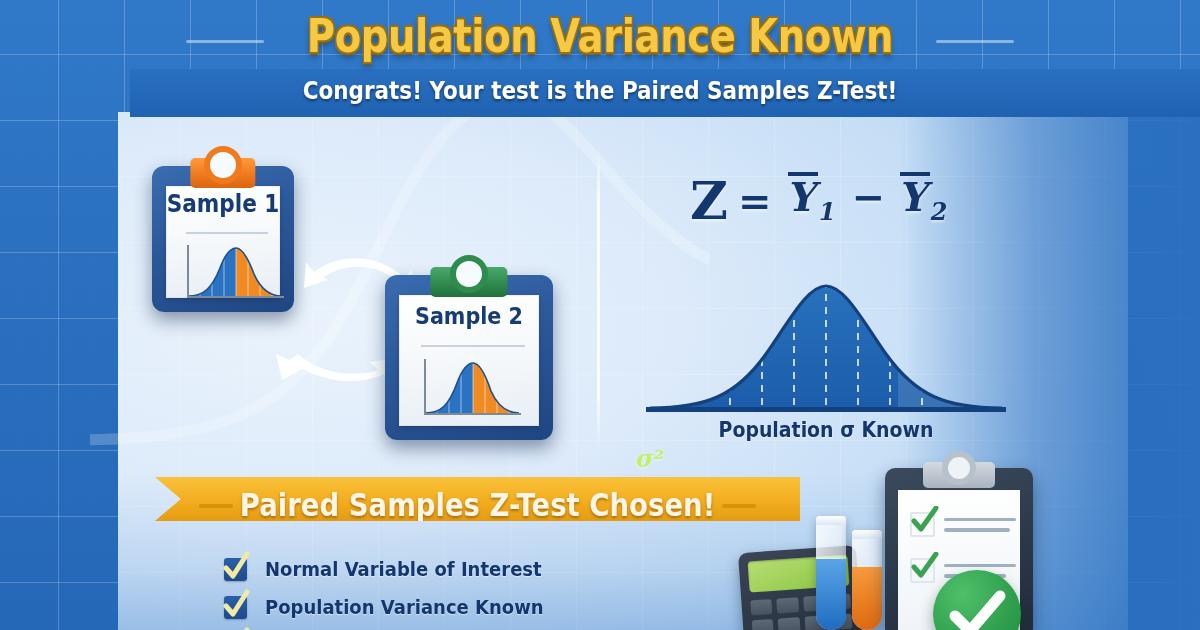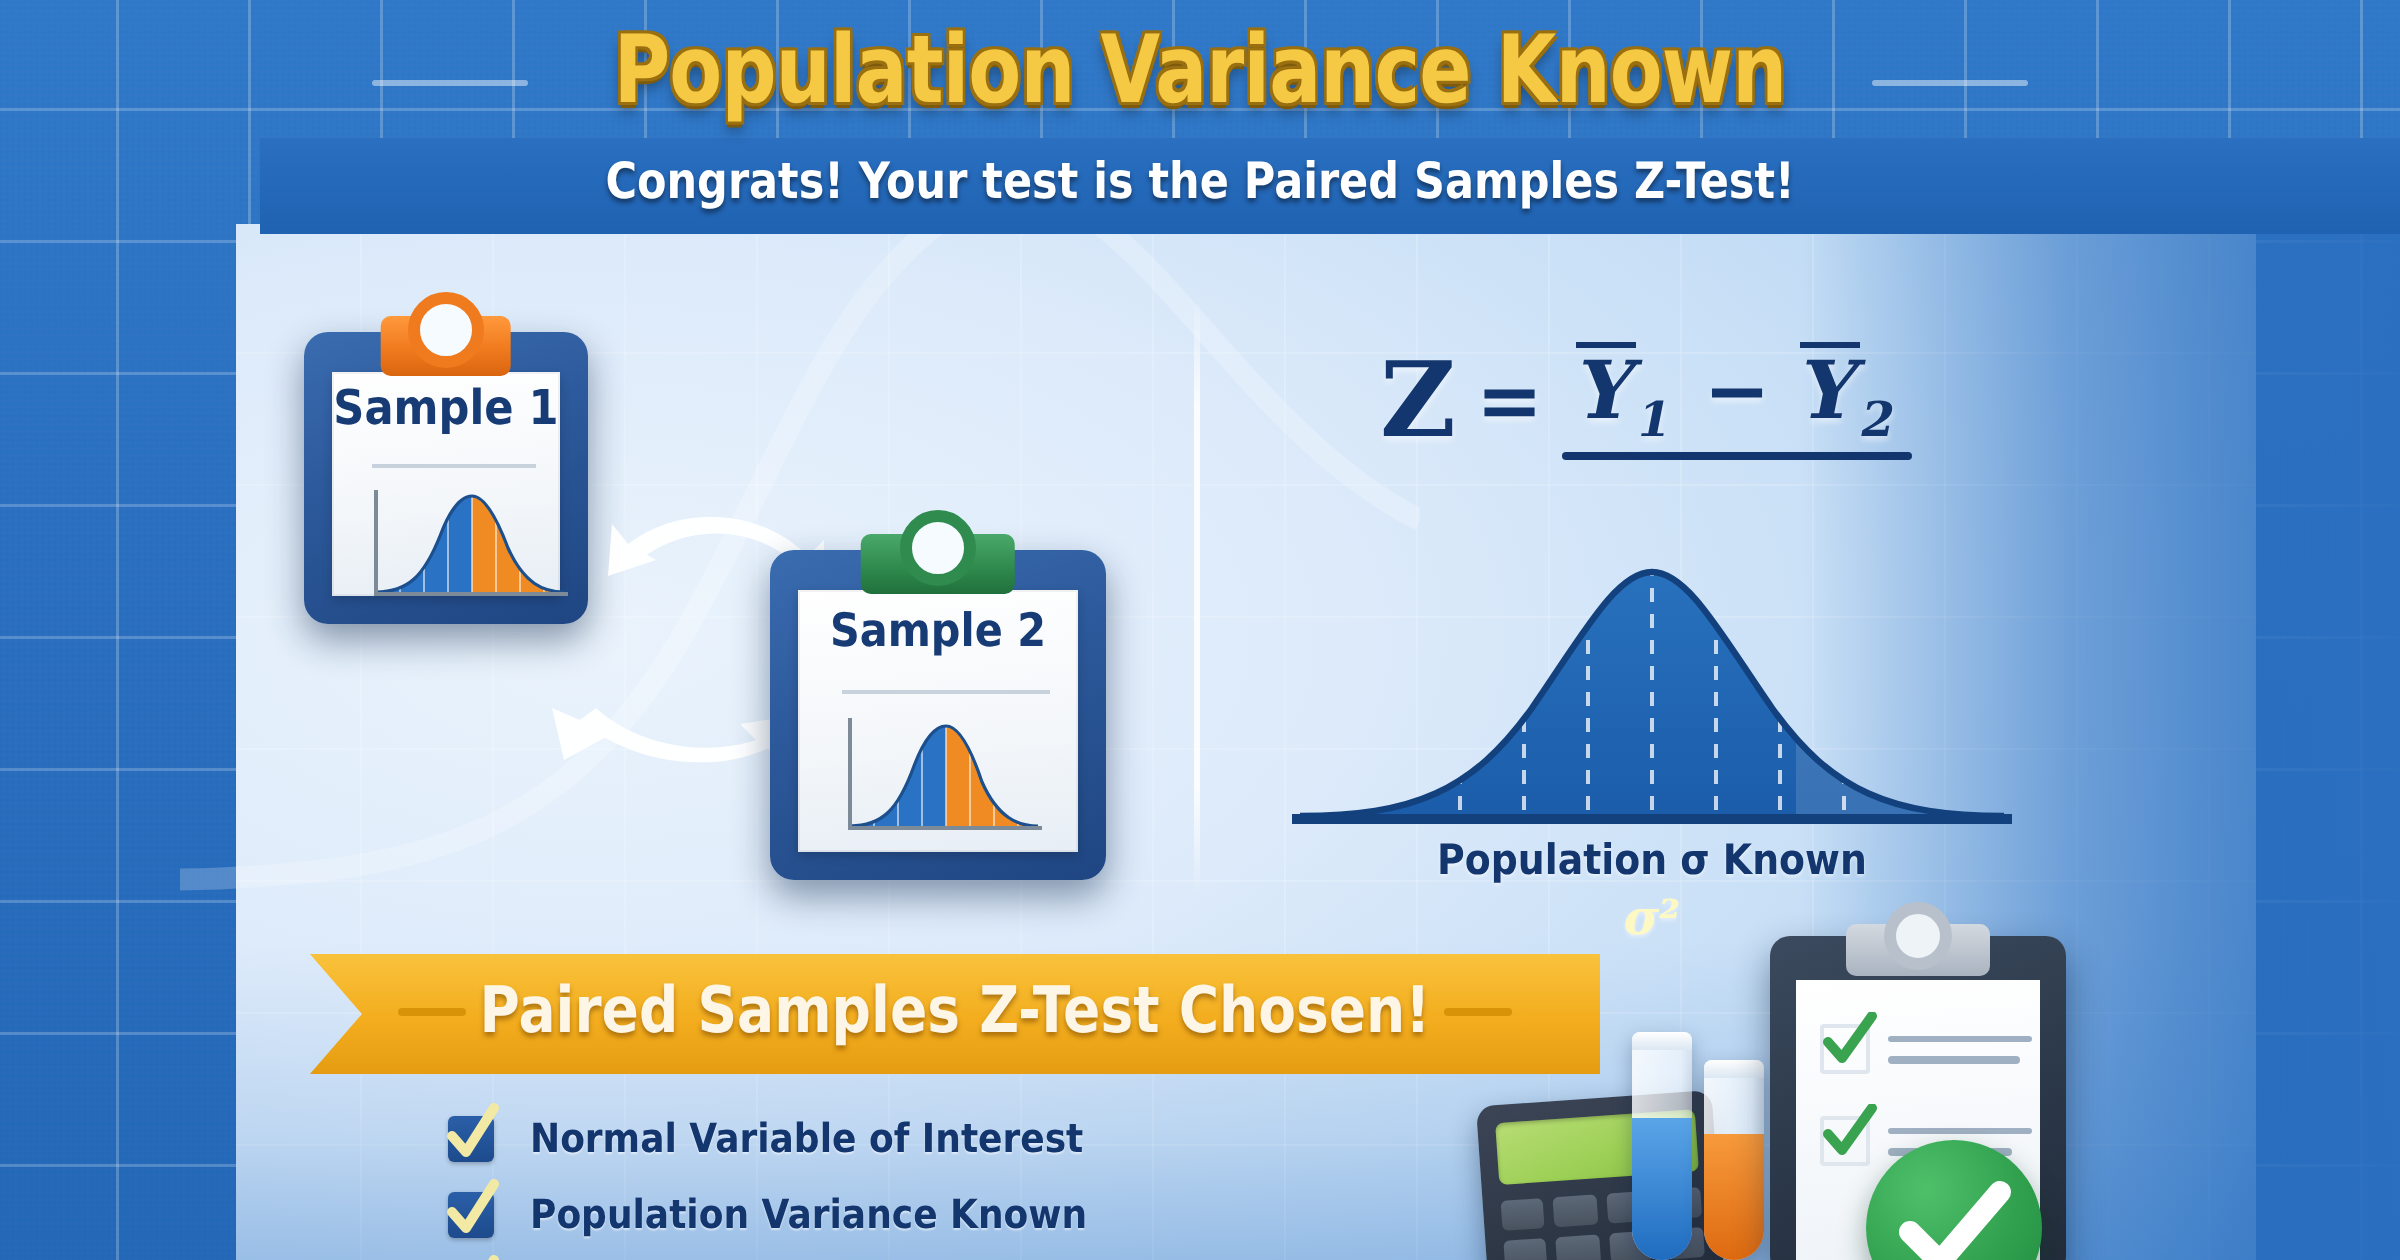--- a/index.html
+++ b/index.html
@@ -102,39 +102,39 @@
   #cb2 .cb-hr{left:36px;right:28px;top:70px;}
   #cb2 .cb-chart{left:32px;top:80px;width:106px;height:66px;}
 
   
   .formula{position:absolute;left:690px;top:170px;
     font-family:"DejaVu Serif",serif;color:#14366e;
     display:flex;align-items:center;gap:10px;
     text-shadow:0 2px 3px rgba(255,255,255,.55);}
   .f-z{font-size:52px;font-weight:700;font-style:normal;}
   .f-eq{font-size:40px;font-weight:700;}
-  .f-frac{display:flex;flex-direction:column;align-items:center;}
+  .f-frac{display:flex;flex-direction:row;align-items:center;}
   .f-num{font-size:40px;font-style:italic;font-weight:700;padding:0 8px 2px;letter-spacing:1px;white-space:nowrap;}
   .f-bar{width:100%;height:4px;background:#14366e;border-radius:2px;}
   .f-den{font-size:38px;font-style:italic;font-weight:700;padding:3px 8px 0;white-space:nowrap;}
   .ovl{position:relative;display:inline-block;}
   .ovl:before{content:"";position:absolute;left:-1px;right:1px;top:-1px;height:3.5px;background:#14366e;}
   .sup{font-size:.62em;vertical-align:super;font-style:normal;}
 
   
   .bigcurve{position:absolute;left:636px;top:268px;width:380px;height:150px;}
   .curve-cap{position:absolute;left:636px;top:418px;width:380px;text-align:center;
     font-family:"DejaVu Sans",sans-serif;font-weight:700;color:#14366e;font-size:21px;
     transform:scaleX(.9);text-shadow:0 1px 2px rgba(255,255,255,.6);}
-  .curve-cap2{position:absolute;left:636px;top:444px;width:380px;text-align:center;
-    font-family:"DejaVu Serif",serif;font-weight:700;color:#fef9c3;font-size:24px;font-style:italic;
+  .curve-cap2{position:absolute;left:636px;top:444px;width:380px;
+    font-family:"DejaVu Serif",serif;font-weight:700;color:#bef264;font-size:24px;font-style:italic;
     text-shadow:0 1px 2px rgba(255,255,255,.6);}
 
   
-  .ribbon{position:absolute;left:155px;top:477px;width:645px;height:60px;
+  .ribbon{position:absolute;left:155px;top:477px;width:645px;height:44px;
     background:linear-gradient(180deg,#f9c23c 0%, #f3ad1e 55%, #e59c12 100%);
     clip-path:polygon(0 0, 100% 0, 100% 100%, 0 100%, 26px 50%);
     box-shadow:0 5px 12px rgba(10,35,70,.30);text-decoration:underline;}
   .ribbon-inner{position:absolute;inset:0;
     clip-path:polygon(0 0, calc(100% - 26px) 0, 100% 50%, calc(100% - 26px) 100%, 0 100%, 26px 50%);
     background:linear-gradient(180deg,#f9c23c 0%, #f3ad1e 55%, #e59c12 100%);}
   .ribbon-text{position:absolute;left:0;top:9px;width:100%;text-align:center;
     font-family:"DejaVu Sans",sans-serif;font-weight:700;font-size:32px;color:#fdf6e6;
     text-shadow:0 2px 3px rgba(120,70,0,.55);transform:scaleX(.86);}
   .ribbon-dash{position:absolute;top:27px;width:34px;height:3.5px;background:#d99308;border-radius:2px;}

